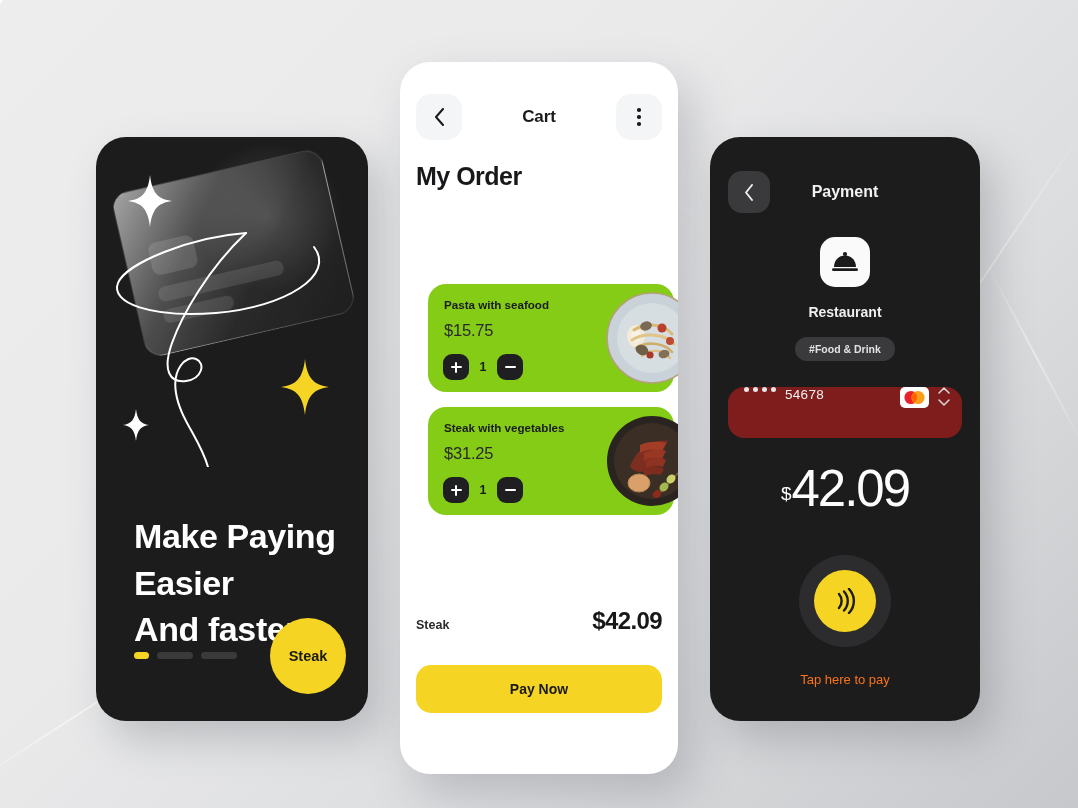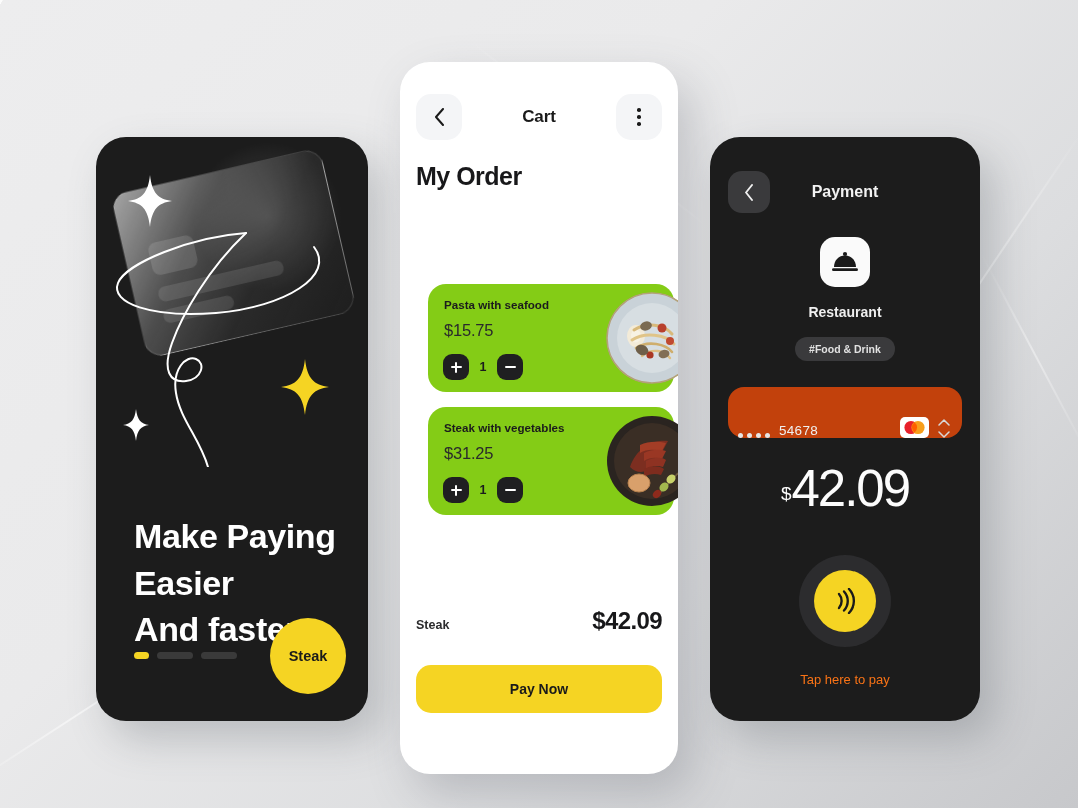--- a/index.html
+++ b/index.html
@@ -108,22 +108,22 @@
   .r-back { width:42px; height:42px; border-radius:14px; background:#3A3A3C; border:none; cursor:pointer;
             display:flex; align-items:center; justify-content:center; }
   .r-title { position:absolute; left:0; right:0; text-align:center; font-size:16px; font-weight:600; color:#F2F2F2; }
 
   .merchant { position:absolute; left:0; right:0; top:100px; display:flex; flex-direction:column; align-items:center; gap:17px; }
   .merchant-logo { width:50px; height:50px; border-radius:15px; background:#FAFAFA; display:flex; align-items:center; justify-content:center; }
   .merchant-name { font-size:14px; font-weight:600; color:#EFEFEF; }
   .merchant-tag { padding:6px 14px; border-radius:13px; background:#3A3A3C; font-size:10.5px; font-weight:600; color:#E2E2E2; }
 
   #card-row {
-    position:absolute; left:18px; top:250px; width:234px; height:51px; border-radius:16px; background:#c2410c;
-    display:flex; align-items:flex-end; padding:0 12px 0 10px; cursor:pointer;
+    position:absolute; left:18px; top:250px; width:234px; height:51px; border-radius:16px; background:#7f1d1d;
+    display:flex; align-items:flex-start; padding:0 12px 0 16px; cursor:pointer;
   }
   .card-dots { display:flex; gap:4px; margin-right:9px; }
   .card-dots i { width:5px; height:5px; border-radius:50%; background:#E6E6E6; display:block; }
   .card-digits { font-size:13.5px; font-weight:500; color:#F0F0F0; letter-spacing:.3px; }
   .mc-logo { margin-left:auto; width:29px; height:21px; border-radius:5px; background:#fff;
              display:flex; align-items:center; justify-content:center; }
   .stepper { margin-left:9px; display:flex; flex-direction:column; gap:5px; align-items:center; cursor:pointer; }
 
   .amount { position:absolute; left:0; right:0; top:322px; text-align:center; color:#FCFCFC;
             font-weight:400; letter-spacing:-2px; }

